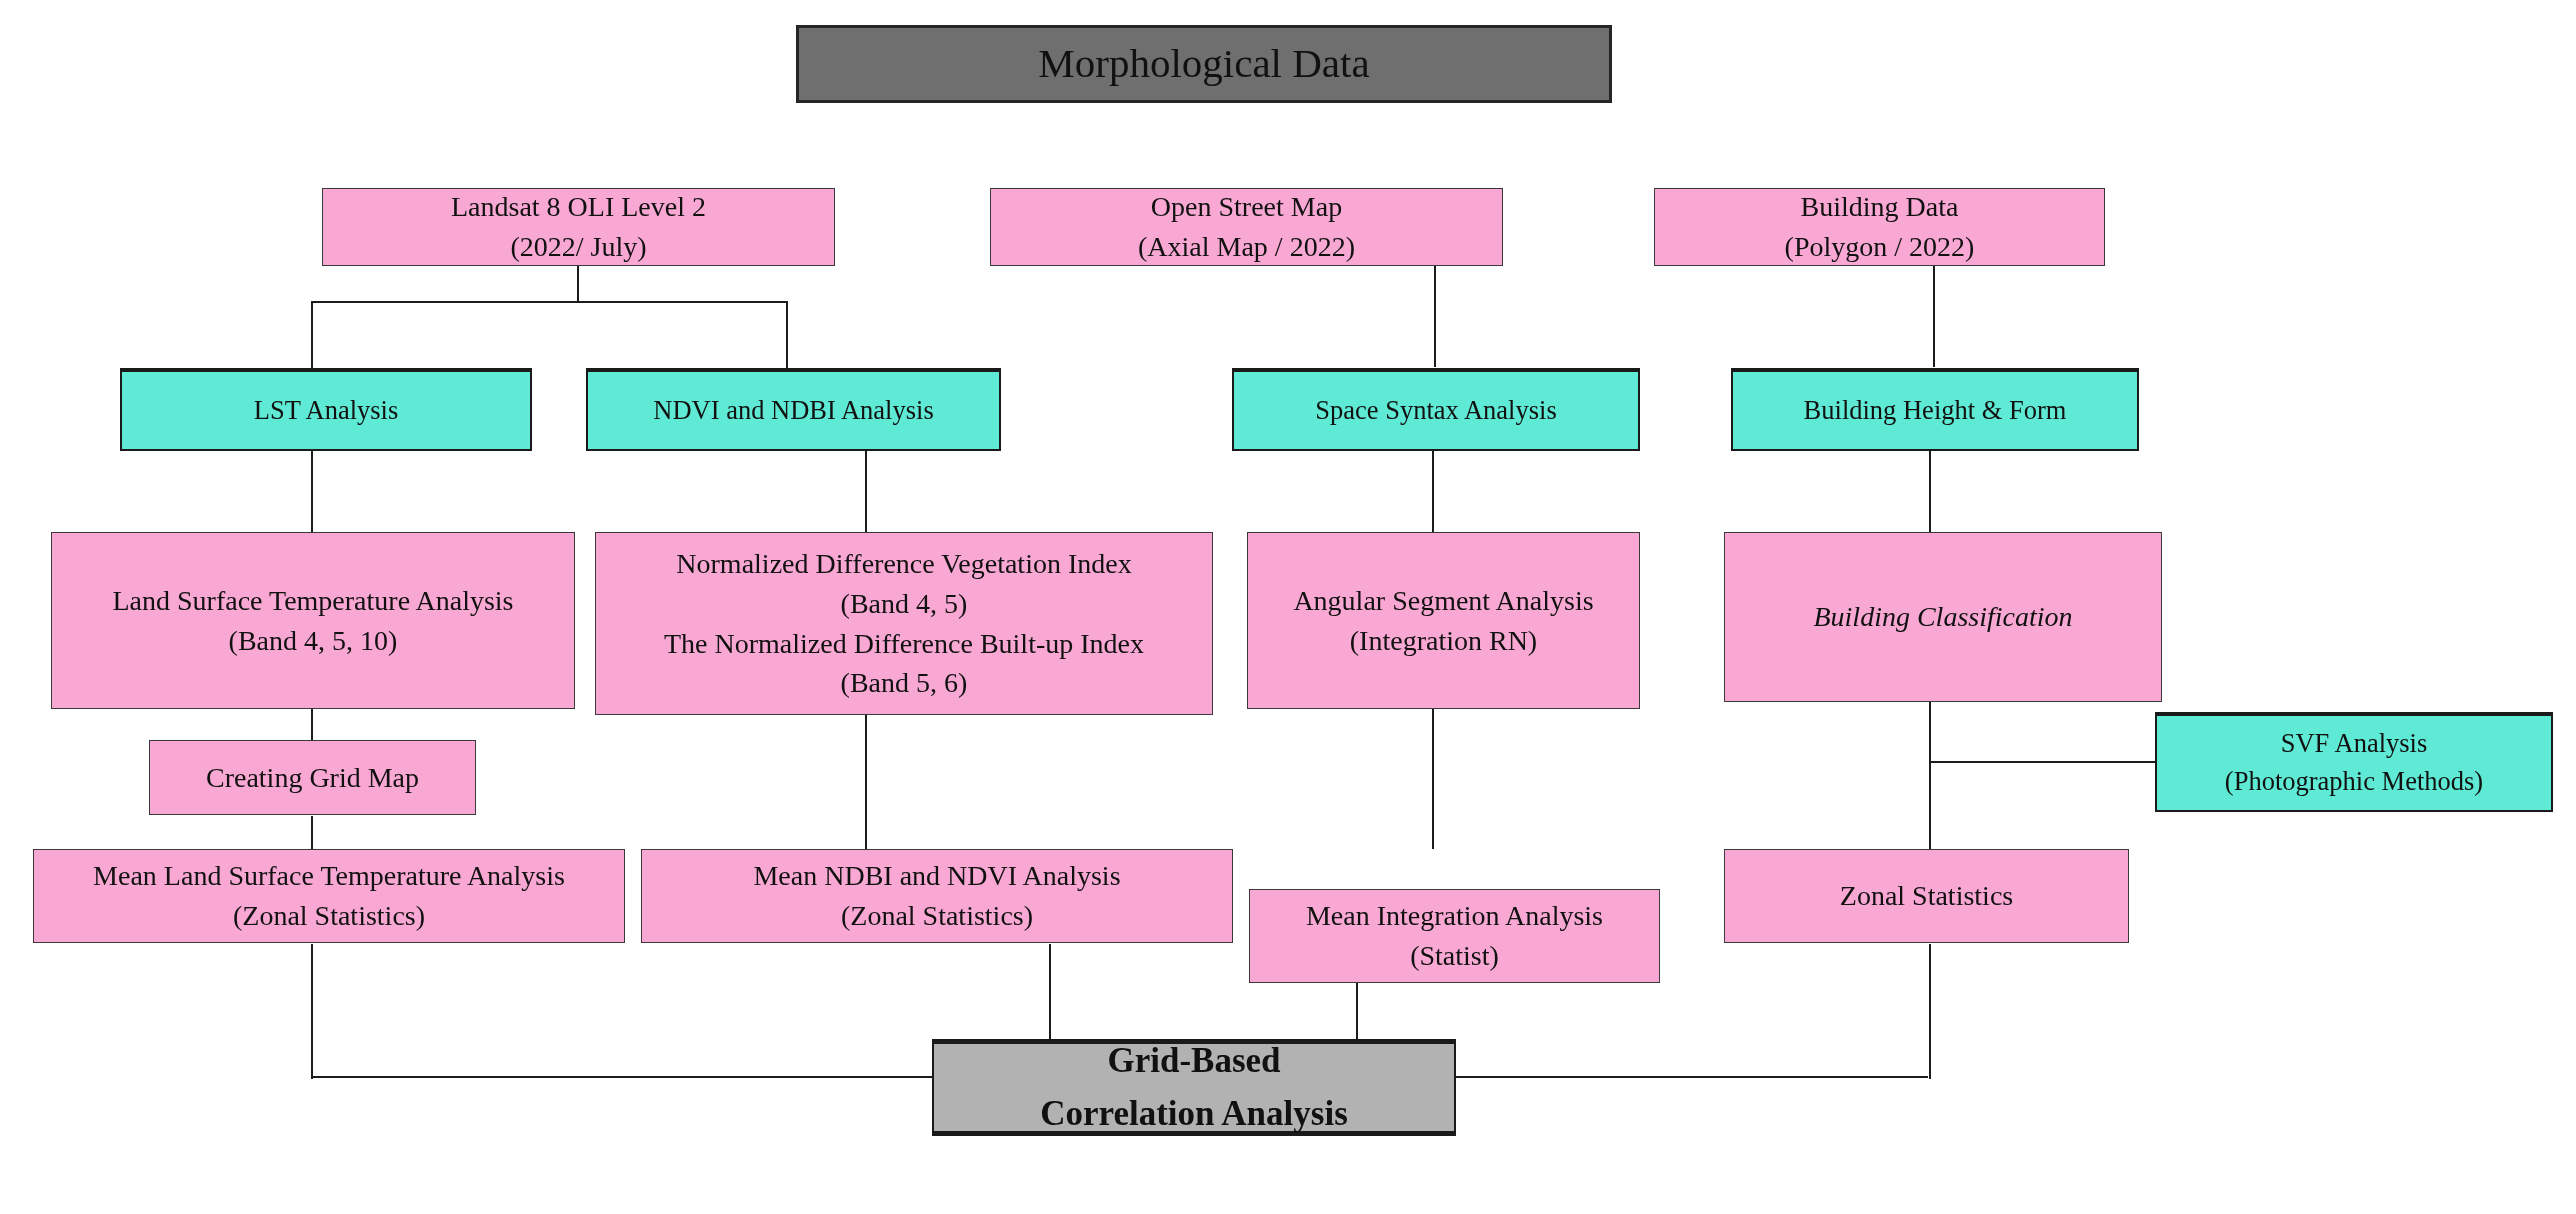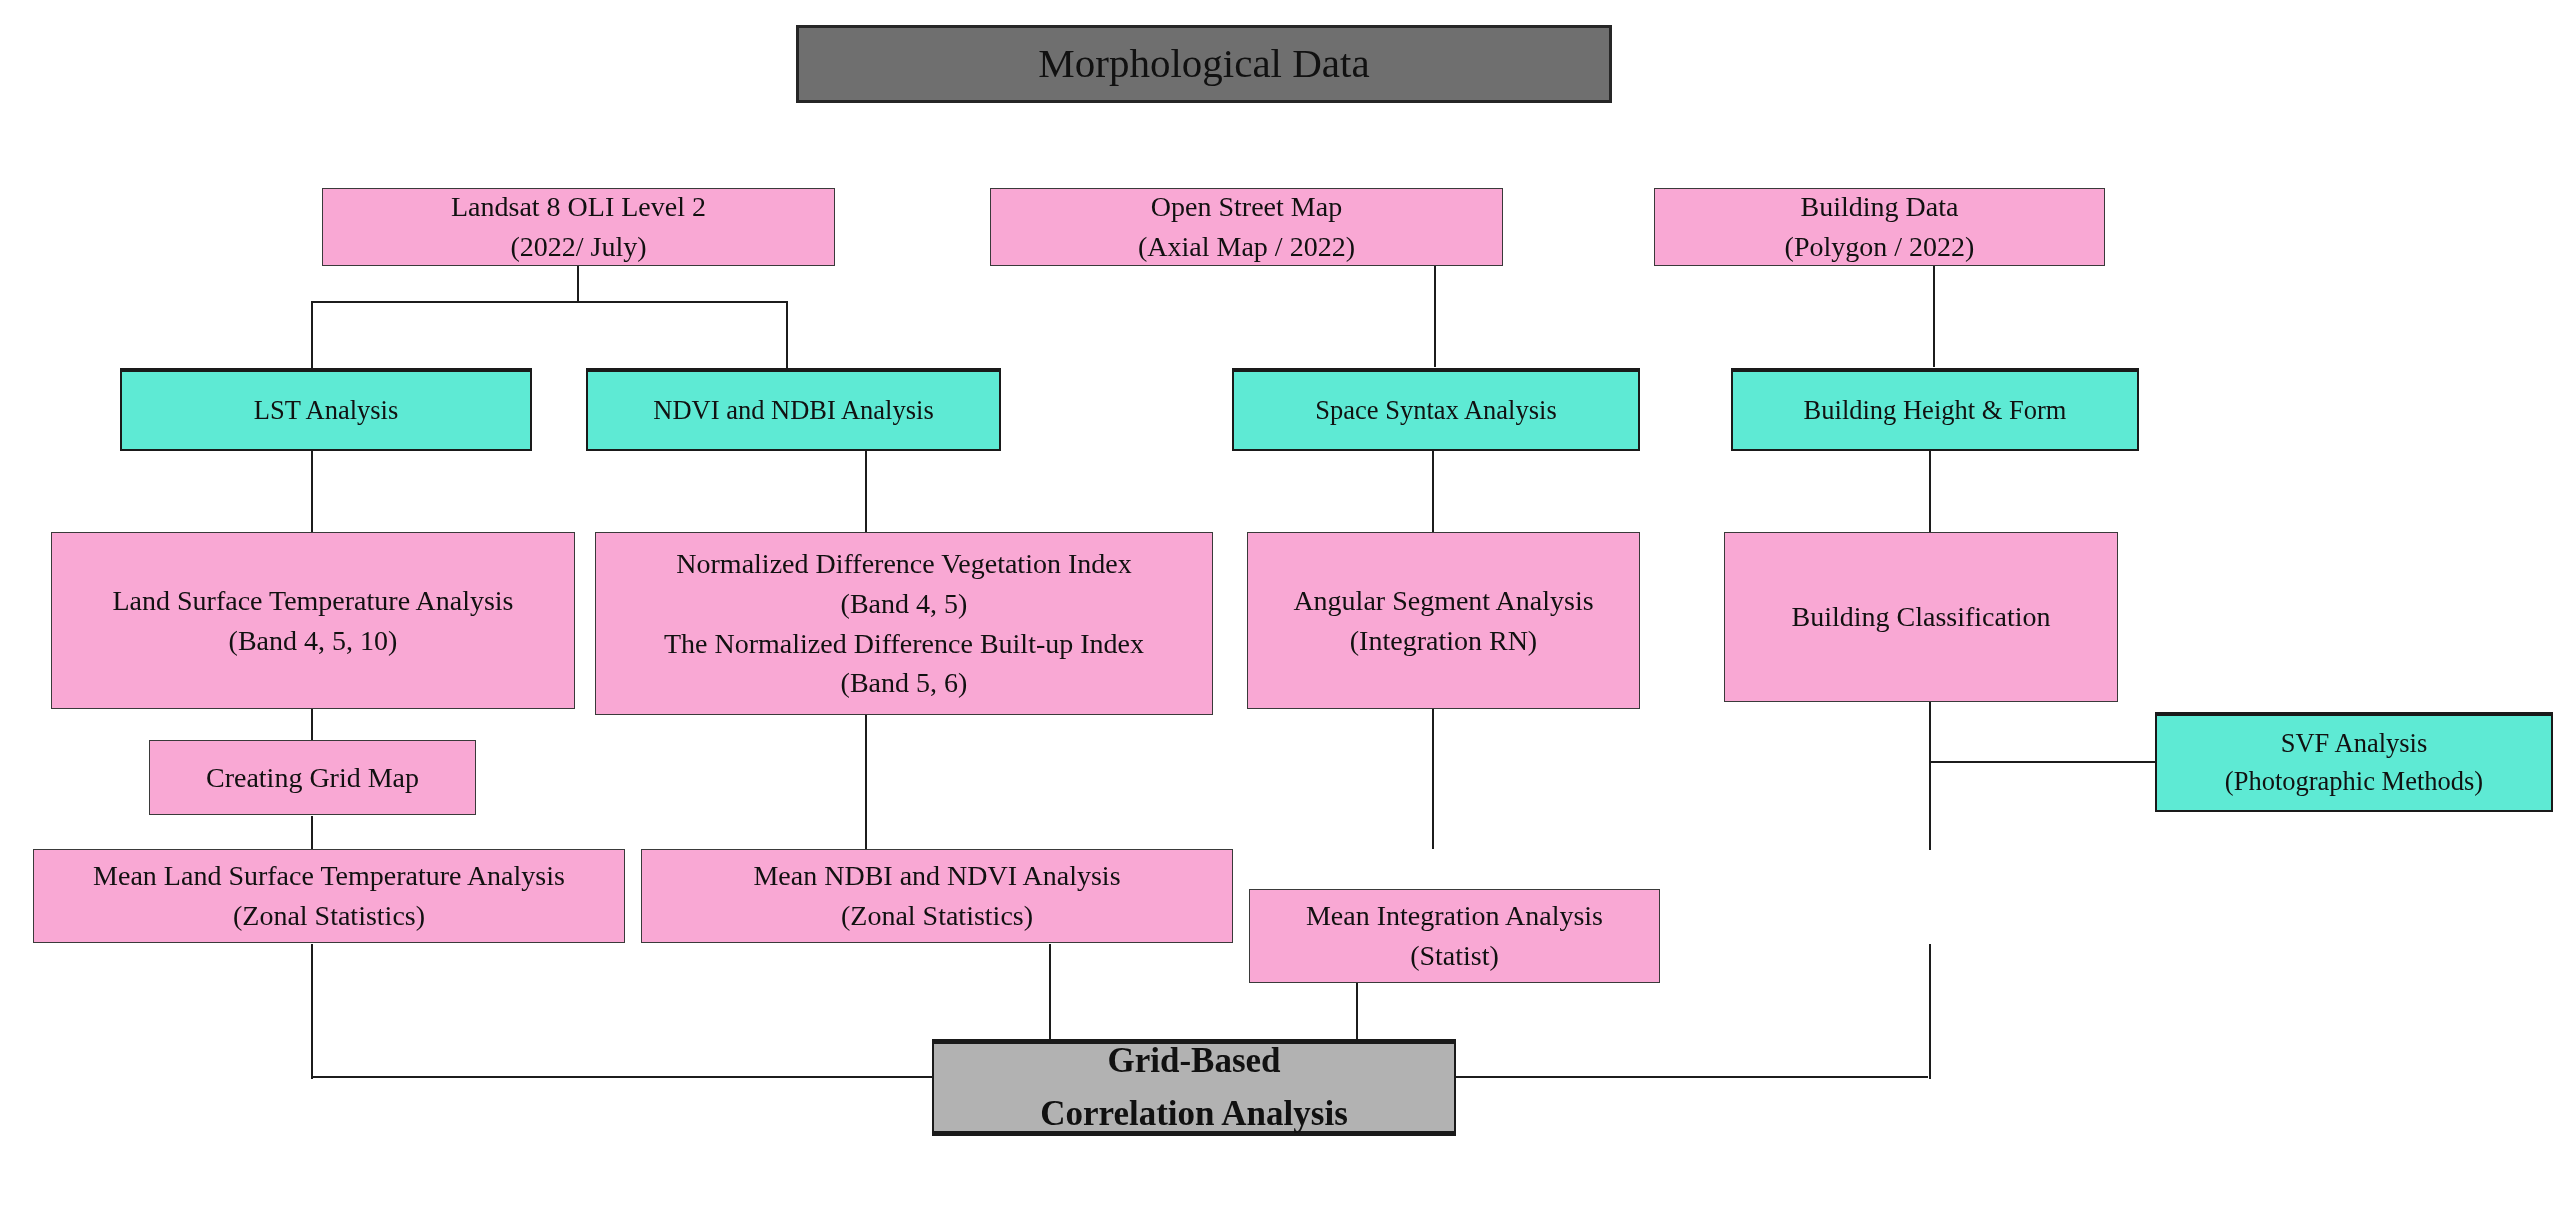--- a/index.html
+++ b/index.html
@@ -102,34 +102,35 @@
 (Band 4, 5, 10)</div>
 
   <div class="node white-box" style="left:595px; top:532px; width:618px; height:183px;">Normalized Difference Vegetation Index
 (Band 4, 5)
 The Normalized Difference Built-up Index
 (Band 5, 6)</div>
 
   <div class="node white-box" style="left:1247px; top:532px; width:393px; height:177px;">Angular Segment Analysis
 (Integration RN)</div>
 
-  <div class="node white-box" style="left:1724px; top:532px; width:394px; height:170px;">Building Classification</div>
+  <div class="node white-box" style="left:1724px; top:532px; width:438px; height:170px;font-style:italic;">Building Classification</div>
 
   <div class="node white-box" style="left:149px; top:740px; width:327px; height:75px;">Creating Grid Map</div>
 
   <div class="node gray-box" style="left:2155px; top:712px; width:398px; height:100px;">SVF Analysis
 (Photographic Methods)</div>
 
   <div class="node white-box" style="left:33px; top:849px; width:592px; height:94px;">Mean Land Surface Temperature Analysis
 (Zonal Statistics)</div>
 
   <div class="node white-box" style="left:641px; top:849px; width:592px; height:94px;">Mean NDBI and NDVI Analysis
 (Zonal Statistics)</div>
 
   <div class="node white-box" style="left:1249px; top:849px; width:411px; height:94px;margin-top:40px;">Mean Integration Analysis
 (Statist)</div>
 
+  <div class="node white-box" style="left:1724px; top:849px; width:405px; height:94px;">Zonal Statistics</div>
 
   <div class="node result-box" style="left:932px; top:1039px; width:524px; height:97px;">Grid-Based
 Correlation Analysis</div>
 
 </div>
 
 
 </body></html>

